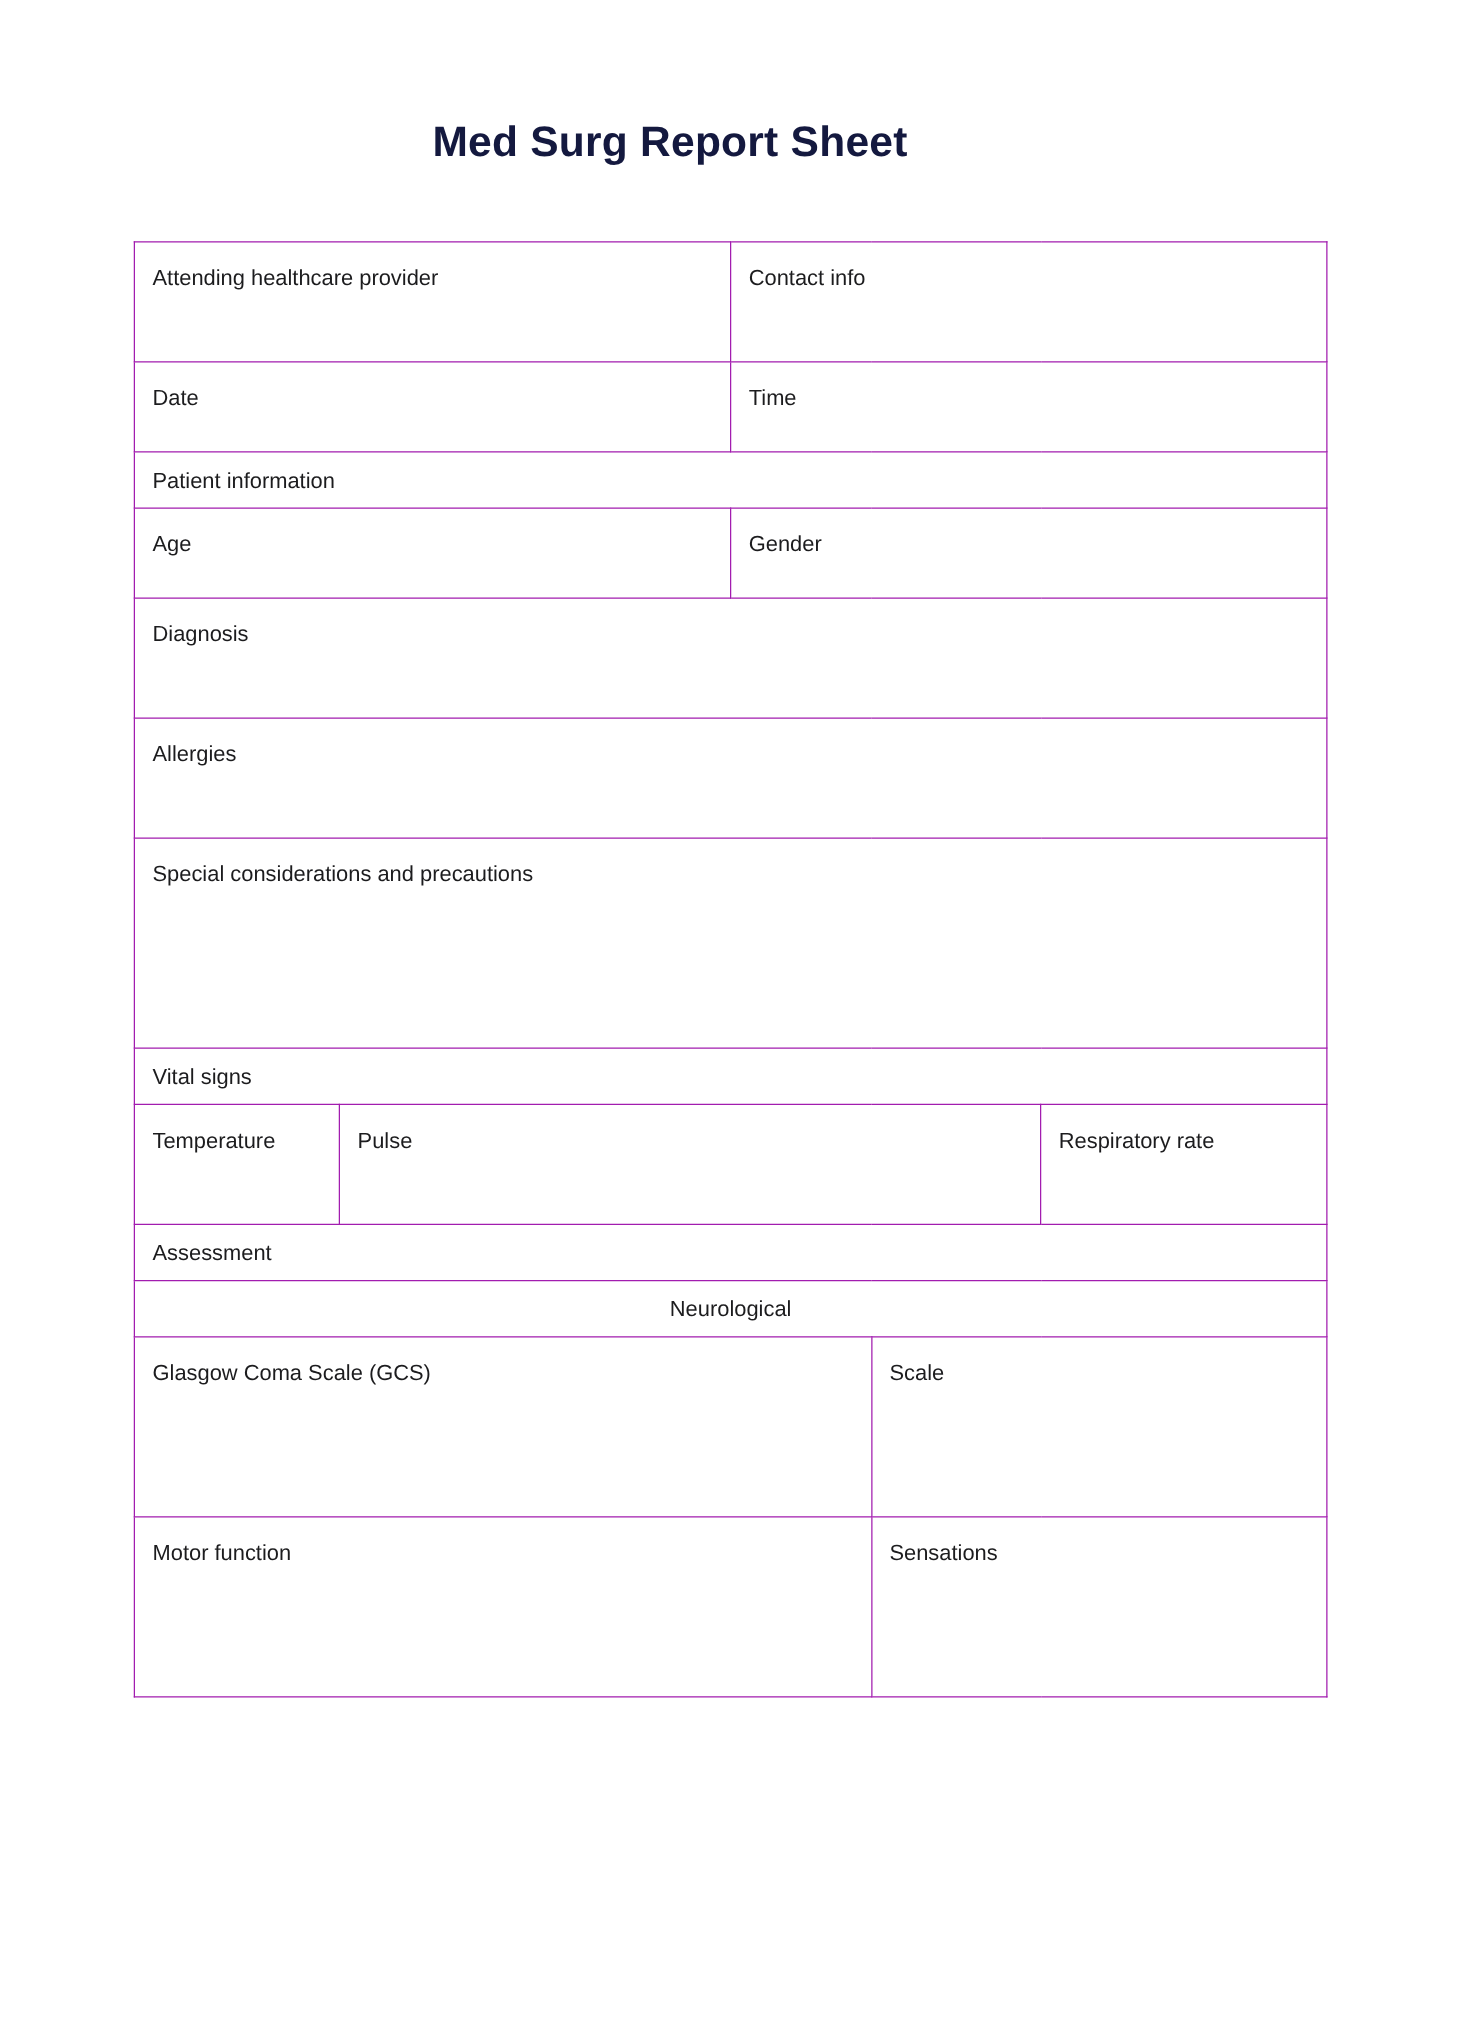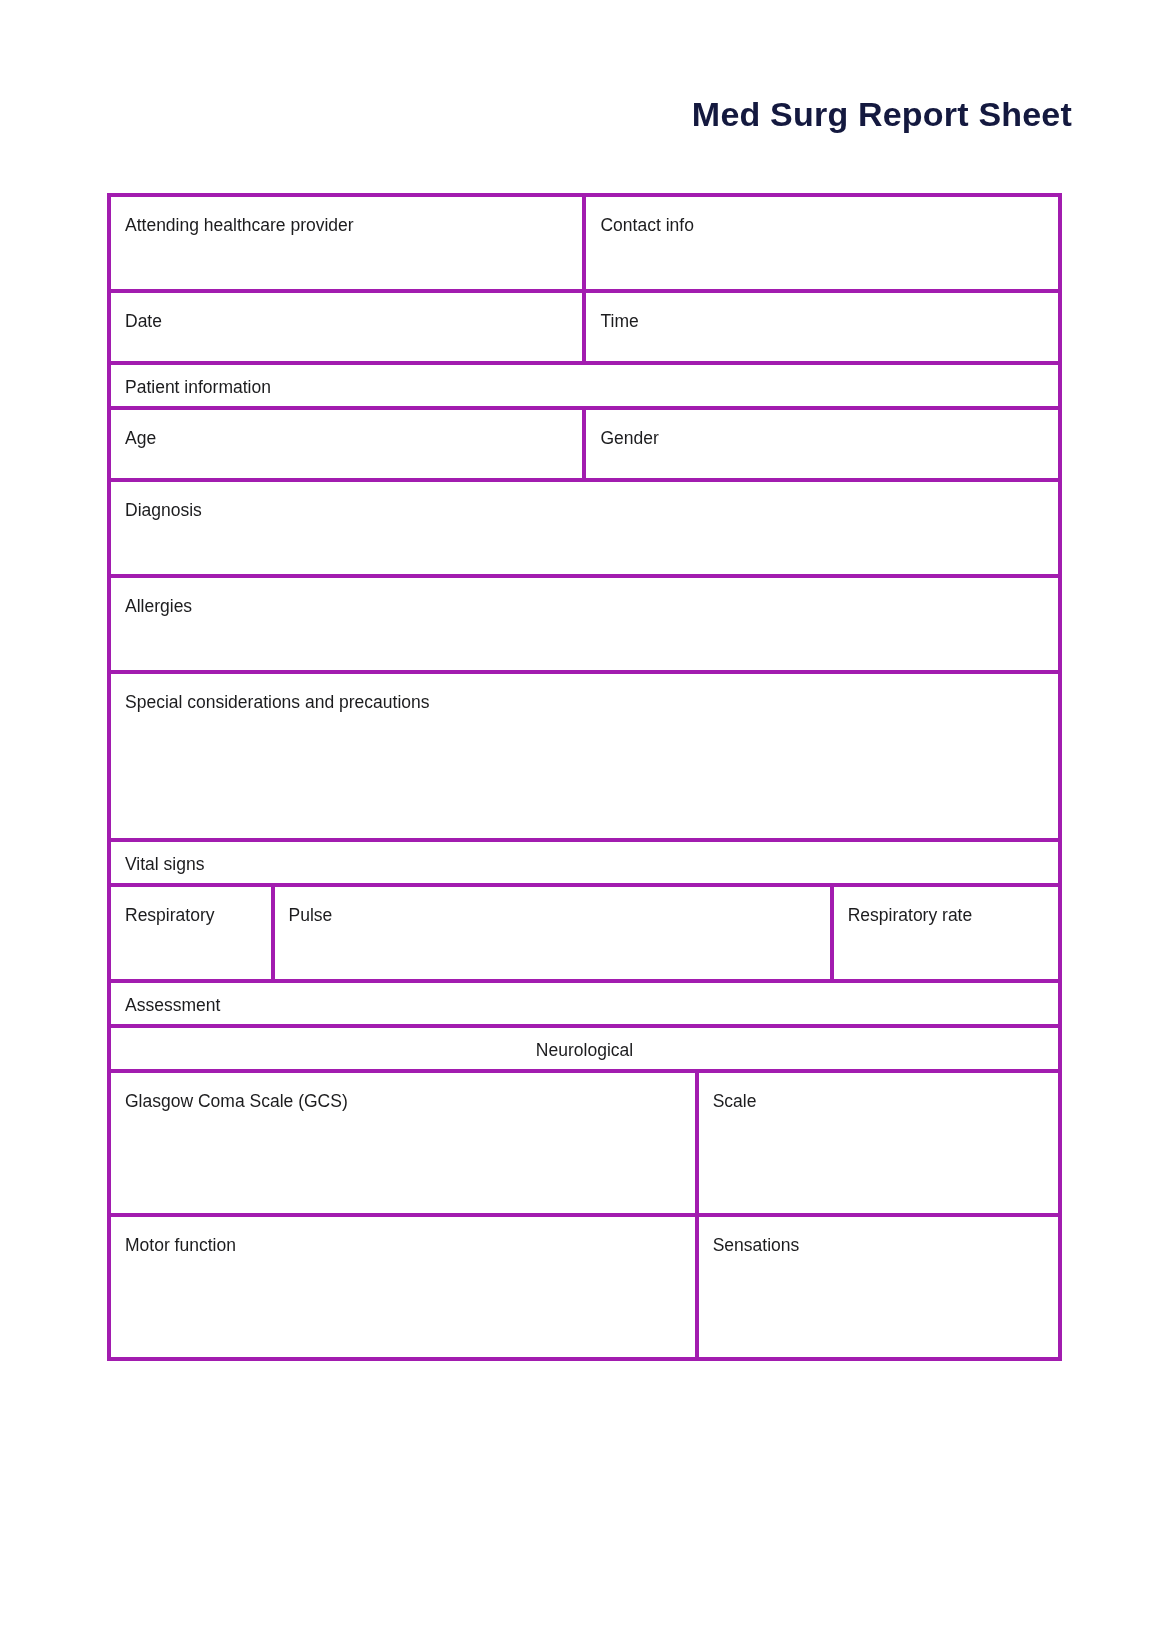--- a/index.html
+++ b/index.html
@@ -23,40 +23,40 @@
     background: #ffffff;
     overflow: hidden;
   }
 
   
   .doc-title {
     position: absolute;
     top: 94px;
     left: 0;
     width: 1072px;
-    text-align: right;
+    text-align: center;
     font-size: 34px;
     font-weight: bold;
     letter-spacing: 0.2px;
     color: #14193f;
     line-height: 1.2;
   }
 
   
   .form-table {
     position: absolute;
     top: 193px;
     left: 107px;
     width: 955px;
     border-collapse: collapse;
     table-layout: fixed;
   }
 
   .form-table td {
-    border: 4px solid #a21caf;
+    border: 1px solid #a21caf;
     vertical-align: top;
     padding: 17px 14px 0 14px;
     font-size: 17.5px;
     font-weight: normal;
     line-height: 1.3;
     color: #1c1c1e;
     background: #ffffff;
   }
 
   
@@ -122,21 +122,21 @@
 
       <tr class="r-xtall">
         <td colspan="5">Special considerations and precautions</td>
       </tr>
 
       <tr class="section-head">
         <td colspan="5">Vital signs</td>
       </tr>
 
       <tr class="r-vital">
-        <td>Respiratory</td>
+        <td>Temperature</td>
         <td colspan="3">Pulse</td>
         <td>Respiratory rate</td>
       </tr>
 
 
       <tr class="section-head">
         <td colspan="5">Assessment</td>
       </tr>
 
       <tr class="section-head center">

